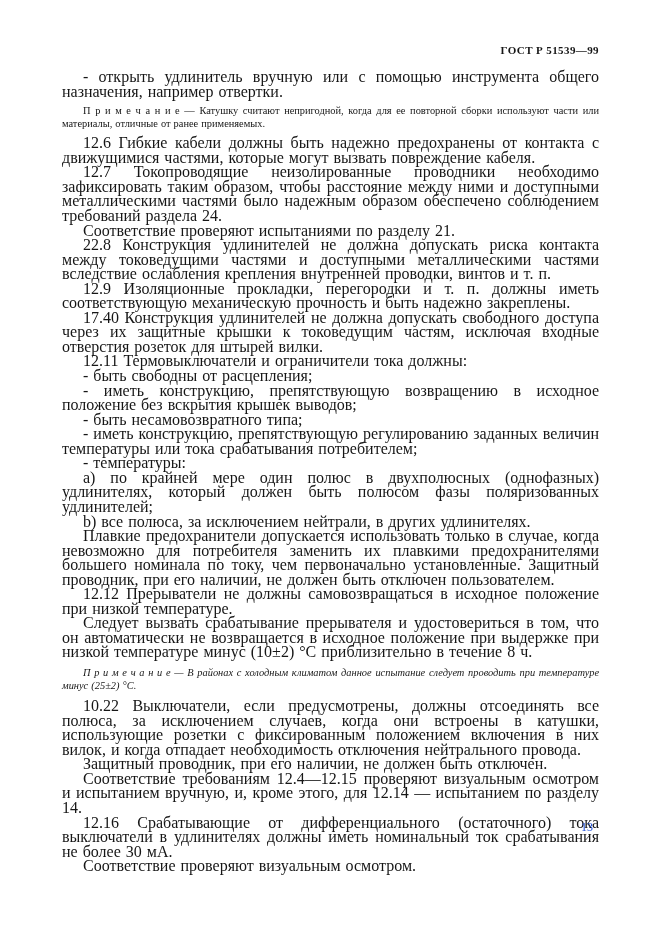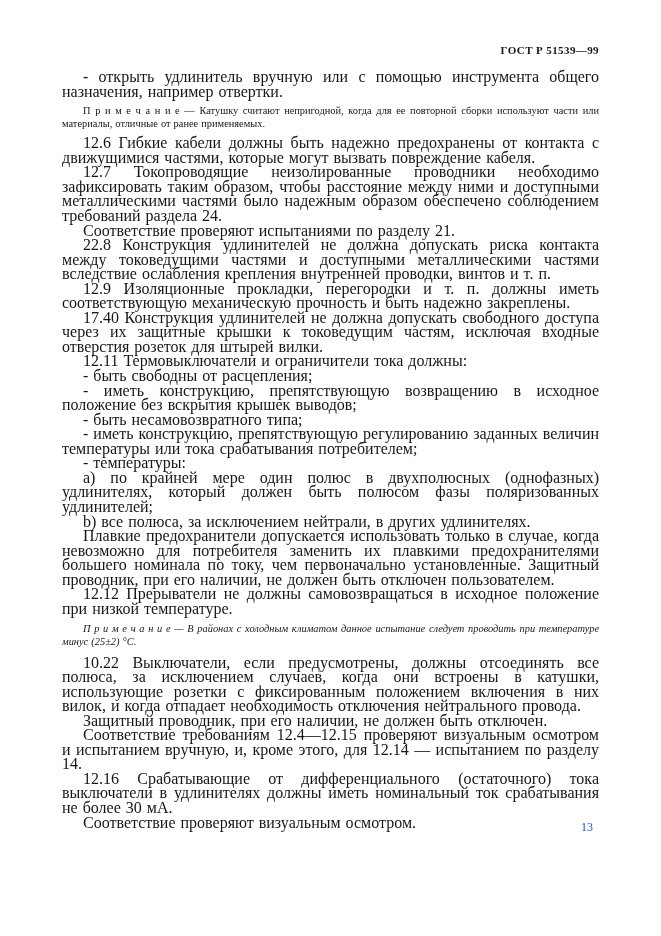--- a/index.html
+++ b/index.html
@@ -82,20 +82,21 @@
       <p class="st-body">12.11 Термовыключатели и ограничители тока должны:</p>
       <p class="st-body">- быть свободны от расцепления;</p>
       <p class="st-body">- иметь конструкцию, препятствующую возвращению в исходное положение без вскрытия крышек выводов;</p>
       <p class="st-body">- быть несамовозвратного типа;</p>
       <p class="st-body">- иметь конструкцию, препятствующую регулированию заданных величин температуры или тока срабатывания потребителем;</p>
       <p class="st-body">- температуры:</p>
       <p class="st-body">а) по крайней мере один полюс в двухполюсных (однофазных) удлинителях, который должен быть полюсом фазы поляризованных удлинителей;</p>
       <p class="st-body">b) все полюса, за исключением нейтрали, в других удлинителях.</p>
       <p class="st-body">Плавкие предохранители допускается использовать только в случае, когда невозможно для потребителя заменить их плавкими предохранителями большего номинала по току, чем первоначально установленные. Защитный проводник, при его наличии, не должен быть отключен пользователем.</p>
       <p class="st-body">12.12 Прерыватели не должны самовозвращаться в исходное положение при низкой температуре.</p>
+      <p class="st-compliance">Следует вызвать срабатывание прерывателя и удостовериться в том, что он автоматически не возвращается в исходное положение при выдержке при низкой температуре минус (10±2) °С приблизительно в течение 8 ч.</p>
       <p class="st-note-italic">П р и м е ч а н и е — В районах с холодным климатом данное испытание следует проводить при температуре минус (25±2) °С.</p>
       <p class="st-body">10.22 Выключатели, если предусмотрены, должны отсоединять все полюса, за исключением случаев, когда они встроены в катушки, использующие розетки с фиксированным положением включения в них вилок, и когда отпадает необходимость отключения нейтрального провода.</p>
       <p class="st-body">Защитный проводник, при его наличии, не должен быть отключен.</p>
       <p class="st-compliance">Соответствие требованиям 12.4—12.15 проверяют визуальным осмотром и испытанием вручную, и, кроме этого, для 12.14 — испытанием по разделу 14.</p>
       <p class="st-body">12.16 Срабатывающие от дифференциального (остаточного) тока выключатели в удлинителях должны иметь номинальный ток срабатывания не более 30 мА.</p>
       <p class="st-compliance">Соответствие проверяют визуальным осмотром.</p>
     </div>
 
   <div class="page-number">13</div>
 </div>

